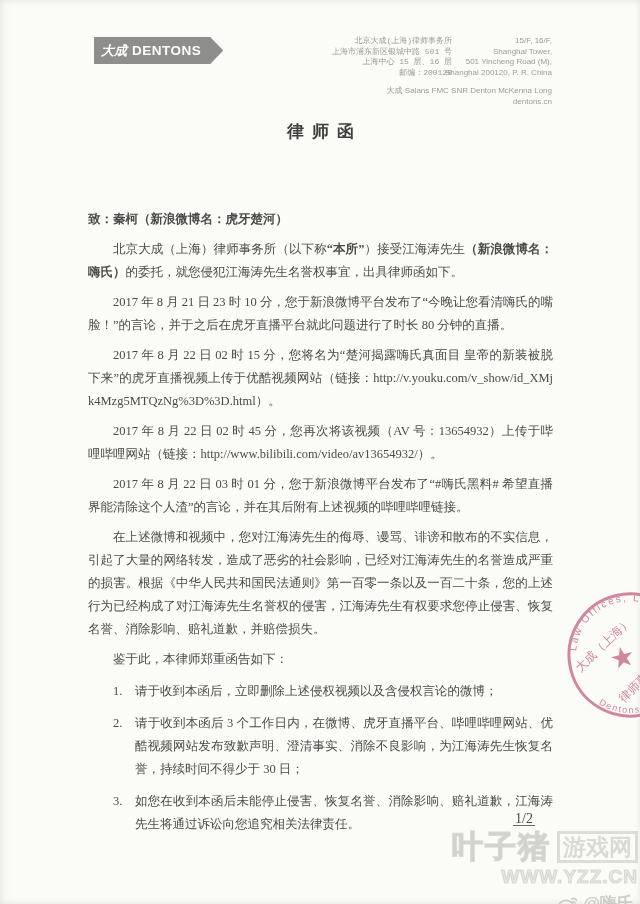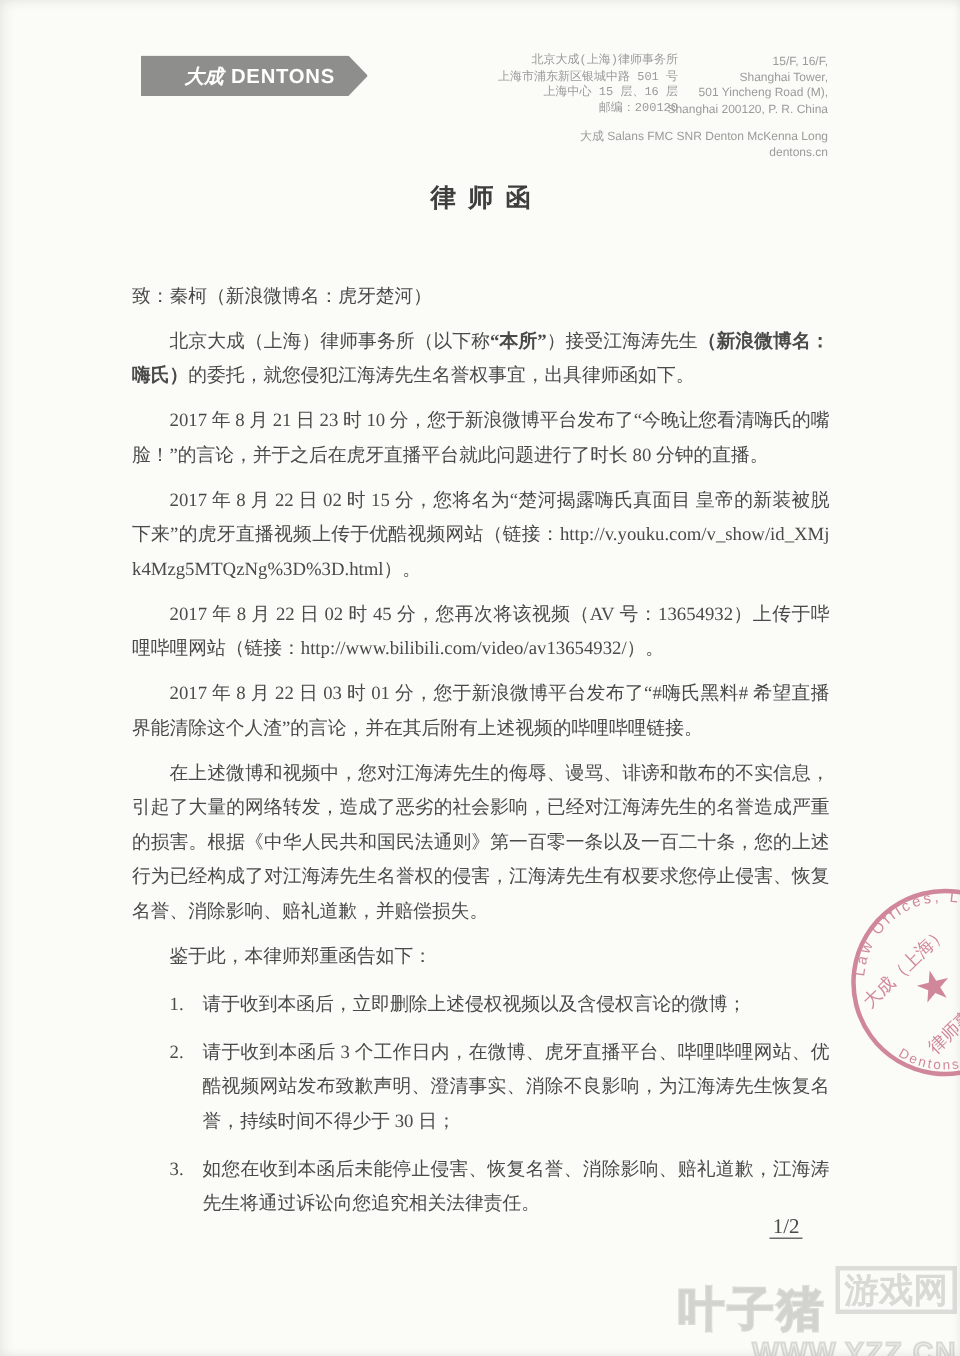--- a/index.html
+++ b/index.html
@@ -6,52 +6,52 @@
   html,body { width:640px; }
   body { background:#e9e9e7; font-family:"Liberation Serif","DejaVu Serif",serif; }
   .page {
     position:relative; width:640px; height:904px; background:#fbfbf8; overflow:hidden;
     box-shadow: inset 4px 0 8px rgba(0,0,0,0.05), inset 0 3px 6px rgba(0,0,0,0.03), inset -2px -2px 6px rgba(0,0,0,0.03);
   }
 
   
   .logo {
     position:absolute; left:94px; top:37px; height:27px; background:#8e8e8c; color:#fff;
-    display:flex; align-items:center; padding:0 22px 0 29px;
+    display:flex; align-items:center; padding:0 22px 0 7px;
     clip-path: polygon(0 0, calc(100% - 13px) 0, 100% 50%, calc(100% - 13px) 100%, 0 100%);
   }
   .logo-cn { font-size:13px; font-weight:bold; font-style:italic; margin-right:5px; font-family:"DejaVu Serif",serif; }
   .logo-en { font-size:13.5px; font-weight:bold; letter-spacing:0.5px; font-family:"Liberation Sans",sans-serif; }
   .addr { position:absolute; top:36px; text-align:right; font-size:8px; line-height:10.5px; color:#9b9b99; font-family:"Liberation Sans",sans-serif; }
   .addr-cn { right:188px;font-family:Liberation Mono, monospace; }
   .addr-en { right:88px; }
   .affil { position:absolute; right:88px; top:86px; text-align:right; font-size:8px; line-height:10.5px; color:#9b9b99; font-family:"Liberation Sans",sans-serif; }
 
   
   .letter { position:absolute; left:88px; top:122px; width:465px; color:#4a4a48; font-size:12.5px; }
   .title { text-align:center; font-size:17px; font-weight:bold; letter-spacing:8px; text-indent:8px; color:#3e3e3c; line-height:20px; }
-  .recipient { margin-top:44px; font-weight:normal; line-height:23px; }
+  .recipient { margin-top:66px; font-weight:bold; line-height:23px; }
   .letter p { line-height:23px; text-indent:2em; margin-top:7px; text-align:justify; word-break:break-all; }
   .demands { margin-top:2px; }
   .demand { display:flex; margin-top:9px; line-height:23px; padding-left:25px; text-align:justify; }
   .dnum { width:22px; flex:none; }
   .dtxt { flex:1; word-break:break-all; }
 
   
   .stamp { position:absolute; left:560px; top:585px; transform:rotate(-14deg); }
 
   
   .pagenum {
     position:absolute; top:814px; right:105px; font-size:14px; color:#4a4a48;
     border-bottom:1px solid #6a6a68; padding:0 2px 1px 2px; line-height:10px;
   }
   .wm { position:absolute; right:2px; top:826px; text-align:right; font-family:"Liberation Sans",sans-serif; user-select:none; }
   .wm-line1 { display:flex; align-items:center; justify-content:flex-end; }
   .wm-site {
-    font-size:31px; font-weight:bold; letter-spacing:2px; color:rgba(120,120,116,0.10);margin-top:26px;
+    font-size:31px; font-weight:bold; letter-spacing:2px; color:rgba(120,120,116,0.10);
     -webkit-text-stroke:1.5px rgba(140,140,136,0.28);
   }
   .wm-suffix {
     font-size:23px; font-weight:bold; color:rgba(140,140,136,0.30);
     border:3px solid rgba(140,140,136,0.28); padding:0 3px; margin-left:6px; line-height:26px;
   }
   .wm-url {
     font-size:19px; font-weight:bold; letter-spacing:1px; margin-top:-2px;
     color:rgba(120,120,116,0.12); -webkit-text-stroke:1.2px rgba(140,140,136,0.26);
   }

